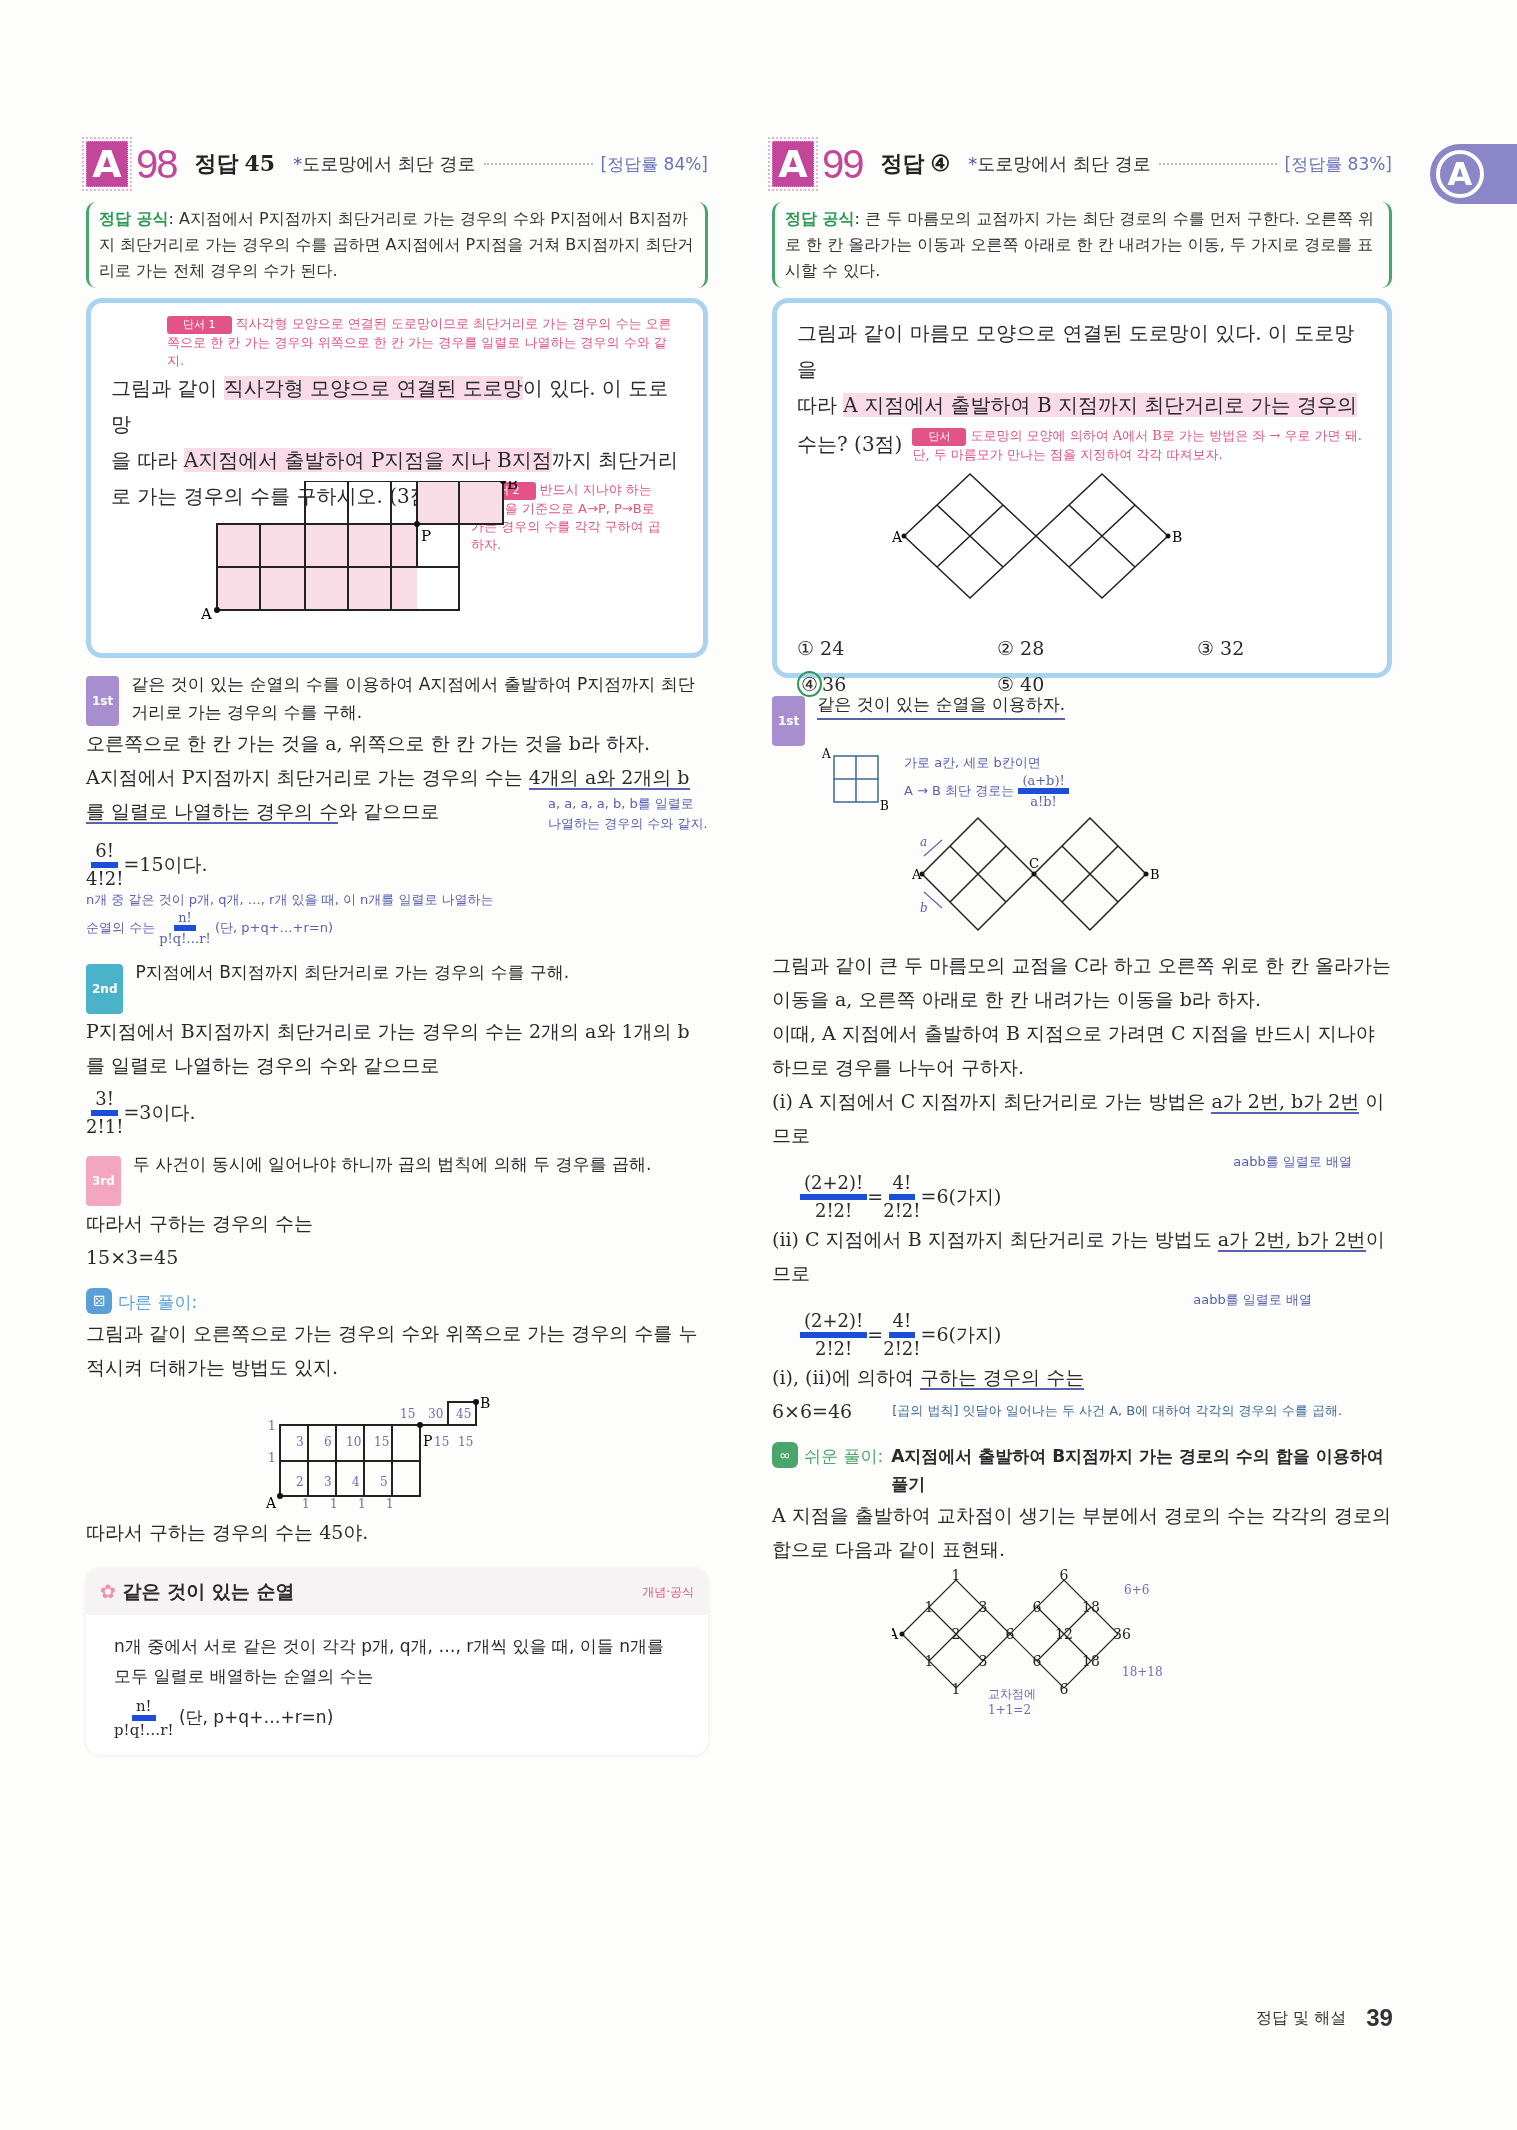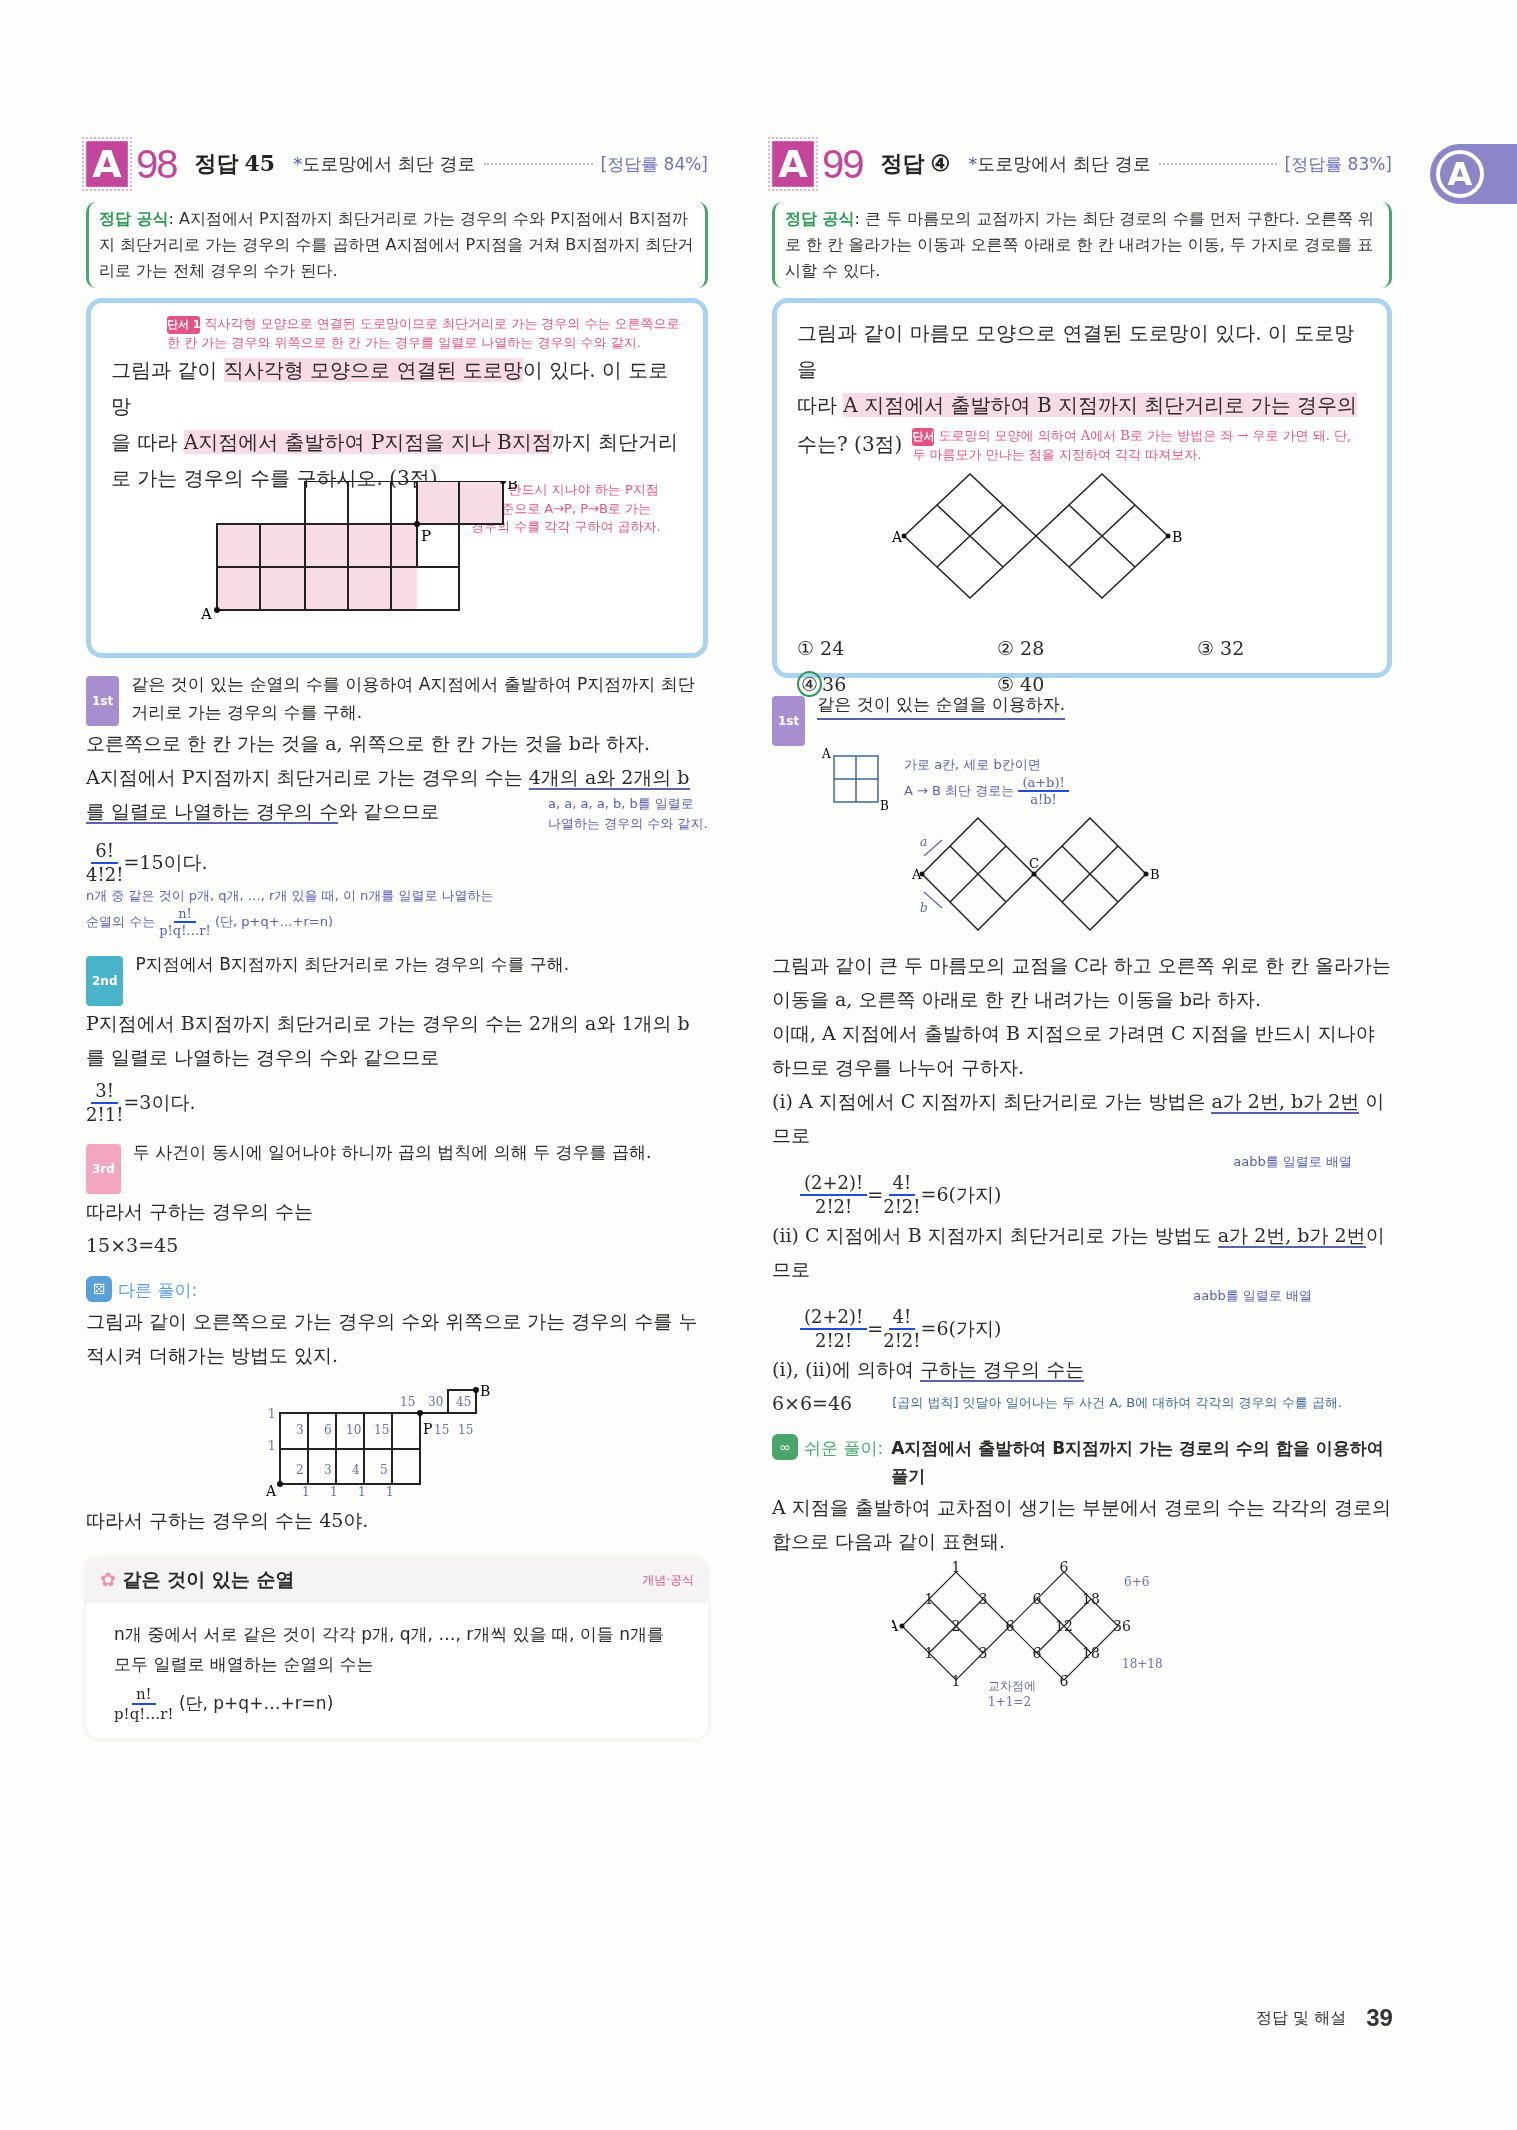--- a/index.html
+++ b/index.html
@@ -17,27 +17,27 @@
   .topic{font-size:18px;margin-left:18px;color:#333}
   .topic .star{color:#4a58a8}
   .dots{flex:1;border-bottom:2px dotted #bbb;margin:0 8px;height:1px;align-self:center}
   .rate{font-size:17px;color:#6a72b8}
   .formula{margin-top:12px;border-left:3px solid #4aa56a;border-right:3px solid #4aa56a;border-radius:10px;padding:4px 10px;font-size:16px;line-height:26px;color:#333}
   .formula .lbl{color:#2c9a55;font-weight:bold}
   .qbox{margin-top:10px;border:5px solid #a9d3ee;border-radius:16px;background:#fff;padding:12px 20px;position:relative}
   .qtext{font-size:20px;line-height:36px}
   .hl{background:#f8dbe6}
   .hint{color:#e35486;font-size:13px;line-height:18px}
-  .htag{display:inline-block;background:#e35486;color:#fff;font-size:11px;font-weight:bold;padding:0 0;border-radius:3px;margin-right:4px}
+  .htag{display:inline-block;background:#e35486;color:#fff;font-size:11px;font-weight:normal;padding:0 16px;border-radius:3px;margin-right:4px}
   .step{display:flex;align-items:flex-start;margin-top:12px;font-size:17px;line-height:28px}
   .stag{flex:none;color:#fff;font-size:12px;font-weight:bold;padding:16px 6px;border-radius:4px;margin-right:12px;margin-top:6px;line-height:18px}
   .s1{background:#a78fcf}.s2{background:#4bb3c9}.s3{background:#f3a6bf}
   .p{font-size:19px;line-height:34px;color:#2a2a2a}
   .frac{display:inline-flex;flex-direction:column;align-items:center;vertical-align:middle;font-family:"DejaVu Serif",serif;font-size:18px;line-height:22px}
-  .frac .n{border-bottom:2px solid #1d4ed8;padding:0 4px}
+  .frac .n{border-bottom:6px solid #1d4ed8;padding:0 4px}
   .note{color:#5a62b0;font-size:13px;line-height:20px}
   .ul{border-bottom:2px solid #5a62b0}
   .alt{display:flex;align-items:flex-start;margin-top:14px;font-size:17px;line-height:28px}
   .alt-ico{width:26px;height:26px;border-radius:6px;flex:none;margin-right:6px;display:flex;align-items:center;justify-content:center;color:#fff;font-size:14px}
   .concept{margin-top:20px;background:#fff;border-radius:14px;box-shadow:0 0 4px #e6e6e6;overflow:hidden}
   .concept-h{background:#f6f3f5;display:flex;justify-content:space-between;align-items:center;padding:10px 14px;font-size:19px;font-weight:bold}
   .concept-h .tagr{color:#e35486;font-size:12px;font-weight:normal}
   .concept-b{padding:16px 28px;font-size:17px;line-height:30px}
   .choices{display:grid;grid-template-columns:200px 200px 160px;font-size:19px;line-height:36px;margin-top:14px;font-family:"DejaVu Serif",serif}
   .side-tab{position:absolute;left:1430px;top:144px;width:87px;height:60px;background:#8a86c8;border-radius:30px 0 0 30px;display:flex;align-items:center;padding-left:6px}

